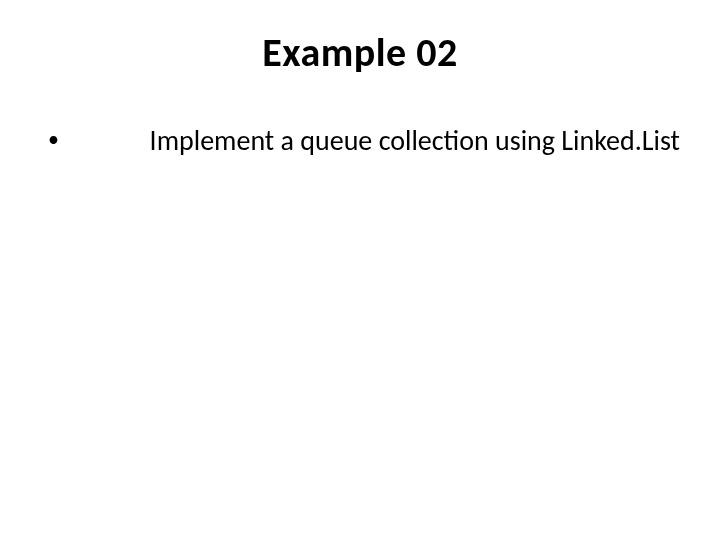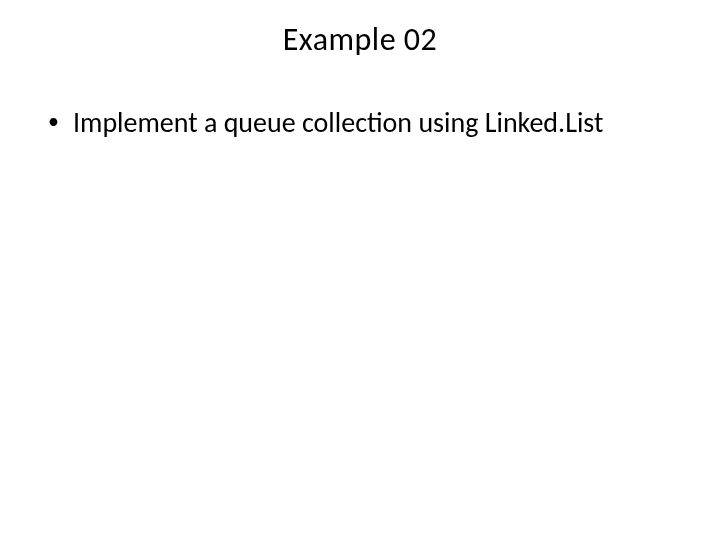--- a/index.html
+++ b/index.html
@@ -14,23 +14,24 @@
       font-family: Calibri, "Segoe UI", Arial, sans-serif;
       color: #000000;
       overflow: hidden;
     }
     .slide {
       width: 100%;
       height: 100%;
       padding: 20px 40px;
     }
     .title {
-      font-size: 32px;
-      font-weight: 400;
+      font-size: 40px;
+      font-weight: 700;
       text-align: center;
+      margin-top: 8px;
       margin-left: 120px;
       margin-right: 120px;
       letter-spacing: 0.5px;
     }
     .content {
       margin-top: 46px;
       padding-left: 8px;
     }
     .bullet-item {
       display: flex;
@@ -38,20 +39,21 @@
       font-size: 28px;
       line-height: 1.3;
     }
     .bullet-marker {
       margin-right: 14px;
       font-size: 22px;
       line-height: 1.5;
     }
     .bullet-text {
       flex: 1;
+      text-align: right;
     }
   </style>
 </head>
 <body>
 
 <div class="slide">
   <h1 class="title">Example 02</h1>
   <div class="content">
     <div class="bullet-item">
       <span class="bullet-marker">•</span>

